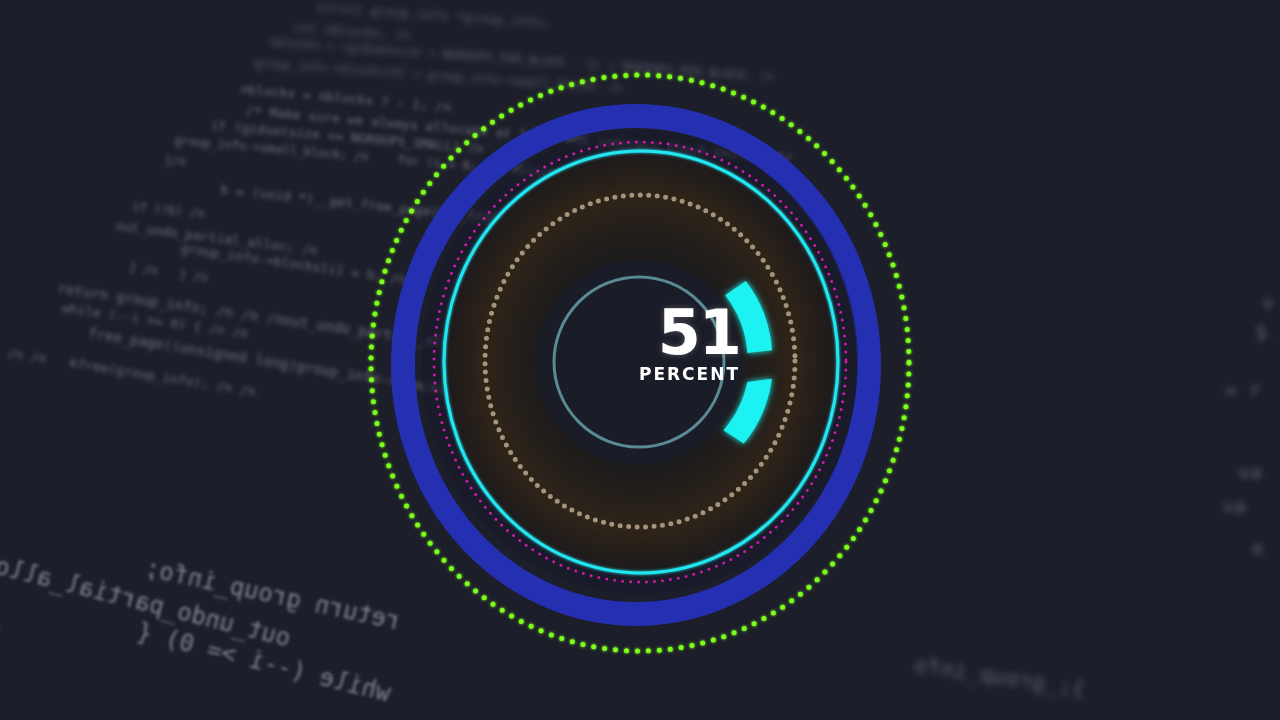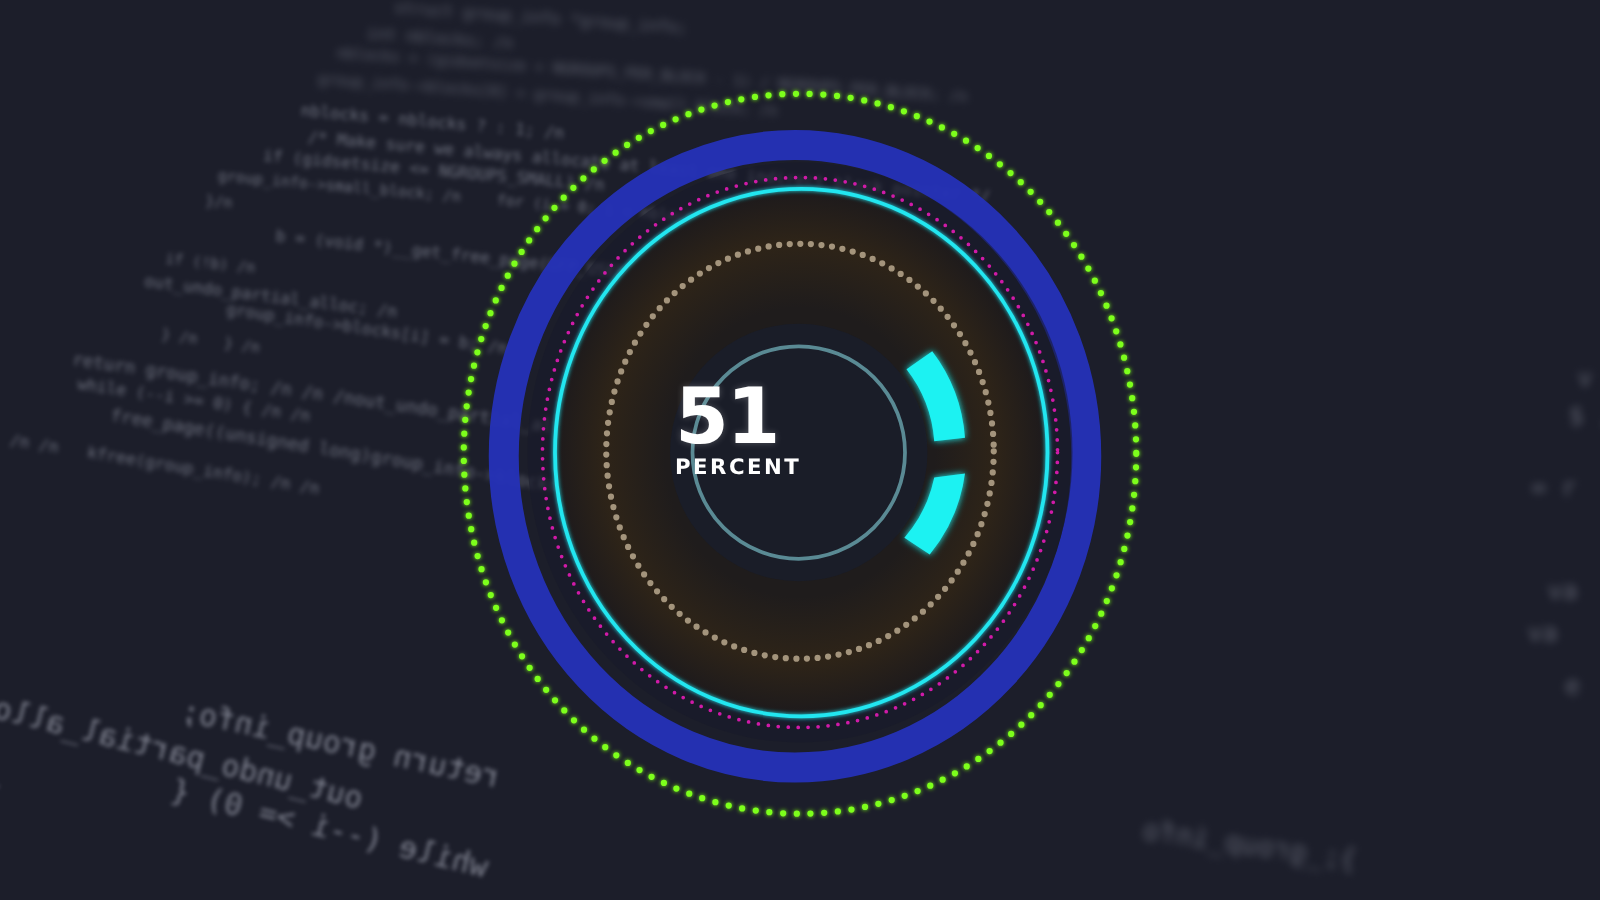--- a/index.html
+++ b/index.html
@@ -16,21 +16,21 @@
       color:#8a8e9c;
       filter:blur(2.2px);
       opacity:0.75;
       transform-origin:left center;
     }
     .code-line.blur-heavy { filter:blur(3.2px); opacity:0.6; }
     .code-line.mirrored { color:#9a9dab; filter:blur(1.6px); opacity:0.8; }
     .hud { position:absolute; left:0; top:0; width:1280px; height:720px; }
     .center-text {
       position:absolute; left:540px; top:300px; width:200px;
-      text-align:left; color:#ffffff;
+      text-align:right; color:#ffffff;
     }
     .value {
       font-family:"DejaVu Sans", sans-serif;
       font-weight:bold; font-size:62px; line-height:66px;
       letter-spacing:-2px;
       text-shadow:0 0 6px rgba(255,255,255,0.25);
     }
     .unit {
       font-family:"DejaVu Sans", sans-serif;
       font-weight:bold; font-size:17px; letter-spacing:2px;

